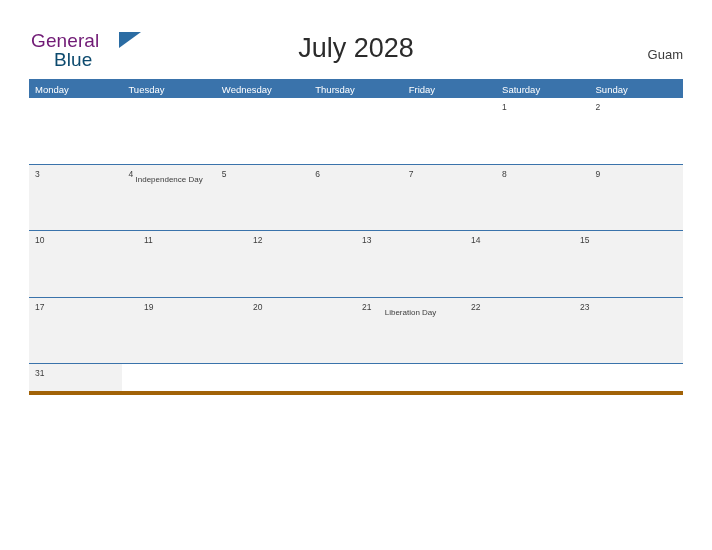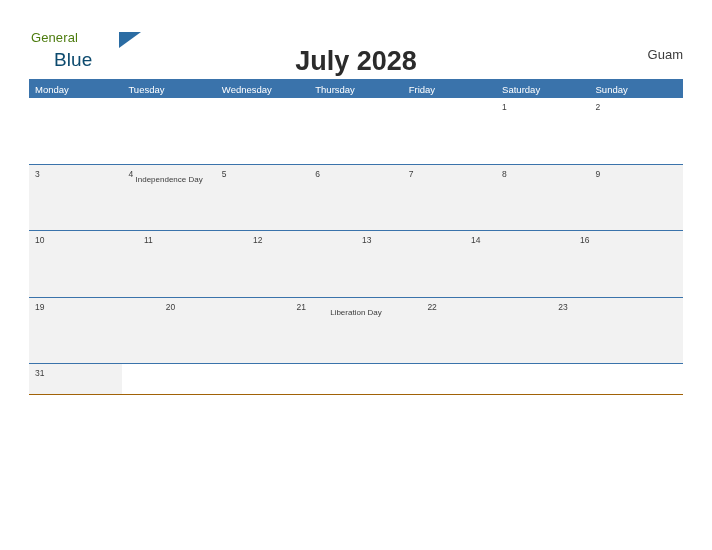--- a/index.html
+++ b/index.html
@@ -32,22 +32,22 @@
     position: absolute;
     left: 31px;
     top: 30px;
     width: 120px;
     height: 40px;
   }
   .logo-general {
     position: absolute;
     left: 0;
     top: 0;
-    font-size: 13px;
-    color: #4d7c0f;
+    font-size: 19px;
+    color: #701a75;
     letter-spacing: 0.1px;
     font-family: "Liberation Sans", sans-serif;
   }
   .logo-blue {
     position: absolute;
     left: 23px;
     top: 19px;
     font-size: 19px;
     color: #0c4a6e;
     letter-spacing: 0.1px;
@@ -58,27 +58,27 @@
     left: 88px;
     top: 2px;
     width: 0;
     height: 0;
     border-left: 22px solid #2b6ca3;
     border-bottom: 16px solid transparent;
   }
   .month-title {
     position: absolute;
     left: 0;
-    top: 46px;
+    top: 33px;
     width: 712px;
     text-align: center;
     font-size: 27px;
     color: #2b2b2b;
     font-family: "Liberation Sans", sans-serif;
-    font-weight: bold;
+    font-weight: normal;
   }
   .country {
     position: absolute;
     right: 29px;
     top: 47px;
     font-size: 13px;
     color: #3c3c3c;
   }
 
   
@@ -130,21 +130,21 @@
     text-align: center;
     font-size: 8px;
     color: #3c3c3c;
     line-height: 1.2;
     padding: 0 3px;
     box-sizing: border-box;
   }
   .lastweek {
     display: flex;
     height: 31px;
-    border-bottom: 1px solid #a16207;
+    border-bottom: 4px solid #a16207;
     box-sizing: border-box;
   }
 </style>
 </head>
 <body>
 
 <div class="page">
 
   <div class="header">
     <div class="logo">
@@ -224,24 +224,27 @@
           <div class="day shade">
             <div class="day-num">12</div>
           </div>
           <div class="day shade">
             <div class="day-num">13</div>
           </div>
           <div class="day shade">
             <div class="day-num">14</div>
           </div>
           <div class="day shade">
-            <div class="day-num">16</div>
-          </div>
-        </div>
-        <div class="week">
+            <div class="day-num">15</div>
+          </div>
+        </div>
+        <div class="week">
+          <div class="day shade">
+            <div class="day-num">17</div>
+          </div>
           <div class="day shade">
             <div class="day-num">19</div>
           </div>
           <div class="day shade">
             <div class="day-num">20</div>
           </div>
           <div class="day shade">
             <div class="day-num">21</div>
             <div class="day-event">Liberation Day</div>
           </div>

